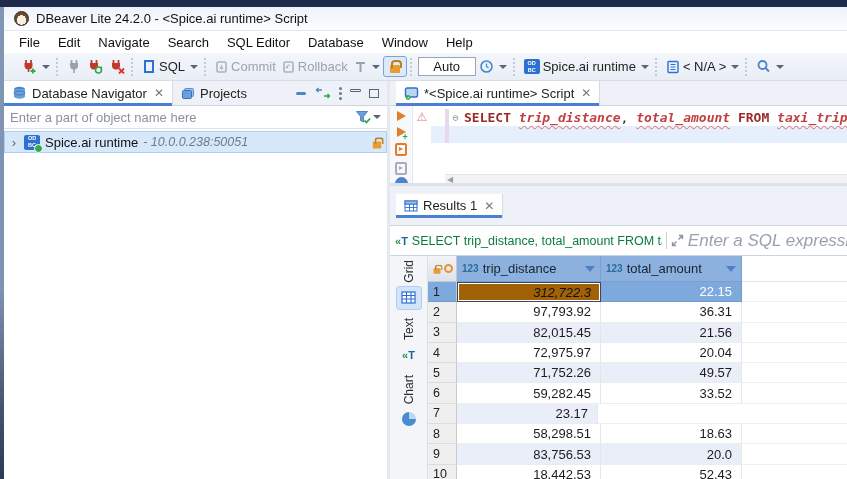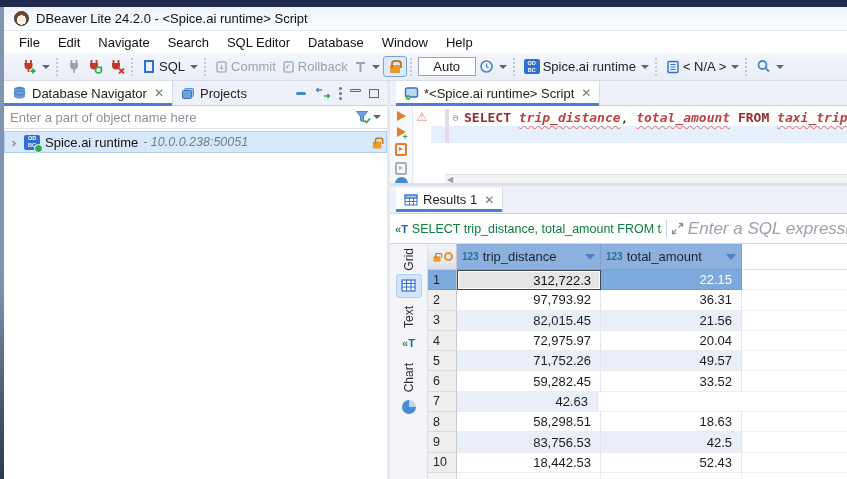--- a/index.html
+++ b/index.html
@@ -117,21 +117,21 @@
   .th-fill { flex:1; background:#fff; border-bottom:1px solid #dfe3ea; }
 
   .tbody { flex:1; display:flex; flex-direction:column; }
   .grow { height:20.3px; flex:none; display:flex; }
   .rownum { width:29px; flex:none; background:#efefef; border-right:1px solid #c9c9c9; border-bottom:1px solid #dcdcdc; font-size:12.5px; color:#222; padding-left:5px; display:flex; align-items:center; }
   .cell { display:flex; align-items:center; justify-content:flex-end; padding-right:9px; font-size:13px; color:#1c1c1c; border-right:1px solid #e3e6ec; border-bottom:1px solid #ececec; }
   .cell-fill { flex:1; border-bottom:1px solid #f0f0f0; }
   .grow.stripe .cell { background:#e9eef9; }
   .grow.sel .rownum { background:#7ea9dc; border-bottom-color:#6f9ccf; }
   .grow.sel .cell { background:#7ea9dc; color:#fff; border-right-color:#6f9ccf; border-bottom-color:#6f9ccf; }
-  .grow.sel .cell.focus { background:#e5e5e5; color:#111; border:1px solid #3c4654; box-shadow:inset 0 0 0 1px #fff; }
+  .grow.sel .cell.focus { background:#a16207; color:#111; border:1px solid #3c4654; box-shadow:inset 0 0 0 1px #fff;font-style:italic; }
   .tbody-fill { flex:1; display:flex; }
   .tbody-fill .rn { width:29px; flex:none; background:#f4f4f4; border-right:1px solid #d5d5d5; }
   .tbody-fill .sp1 { width:144px; flex:none; border-right:1px solid #eef0f4; }
   .tbody-fill .sp2 { width:141px; flex:none; border-right:1px solid #eef0f4; }
 
   svg { display:block; flex:none; }
 </style>
 </head>
 <body>
 
@@ -354,21 +354,21 @@
               <span class="chg"></span>
             <span class="fold" style="background:transparent;"></span>
           </div>
         </div>
         <div class="hscroll">
             <span class="arr">◀</span>
           </div>
       </div>
 
       <div class="results">
-        <div class="ptab-bar" style="height:28px;">
+        <div class="ptab-bar" style="height:40px;">
           <div class="ptab active" style="height:24px; margin-left:6px;">
             <svg width="14" height="12" viewBox="0 0 14 12">
                 <rect x="1" y="1" width="12" height="10" fill="#fff" stroke="#2e6fd2"></rect>
                 <path d="M1 4h12M1 7.5h12M5.5 1v10M9.5 1v10" stroke="#2e6fd2" stroke-width=".9"></path>
                 <rect x="1" y="1" width="12" height="3" fill="#9fc0e8" stroke="#2e6fd2"></rect>
               </svg>
             <span>Results 1</span>
             <span class="close">✕</span>
           </div>
         </div>
@@ -461,33 +461,33 @@
                 <div class="cell-fill"></div>
               </div>
               <div class="grow">
                 <div class="rownum">6</div>
                 <div class="cell c1">59,282.45</div>
                 <div class="cell c2">33.52</div>
                 <div class="cell-fill"></div>
               </div>
               <div class="grow stripe">
                 <div class="rownum">7</div>
-                <div class="cell c2">42.63</div>
+                <div class="cell c2">23.17</div>
                 <div class="cell-fill"></div>
               </div>
               <div class="grow">
                 <div class="rownum">8</div>
                 <div class="cell c1">58,298.51</div>
                 <div class="cell c2">18.63</div>
                 <div class="cell-fill"></div>
               </div>
               <div class="grow stripe">
                 <div class="rownum">9</div>
                 <div class="cell c1">83,756.53</div>
-                <div class="cell c2">42.5</div>
+                <div class="cell c2">20.0</div>
                 <div class="cell-fill"></div>
               </div>
               <div class="grow">
                 <div class="rownum">10</div>
                 <div class="cell c1">18,442.53</div>
                 <div class="cell c2">52.43</div>
                 <div class="cell-fill"></div>
               </div>
               <div class="tbody-fill">
                 <div class="rn"></div>

